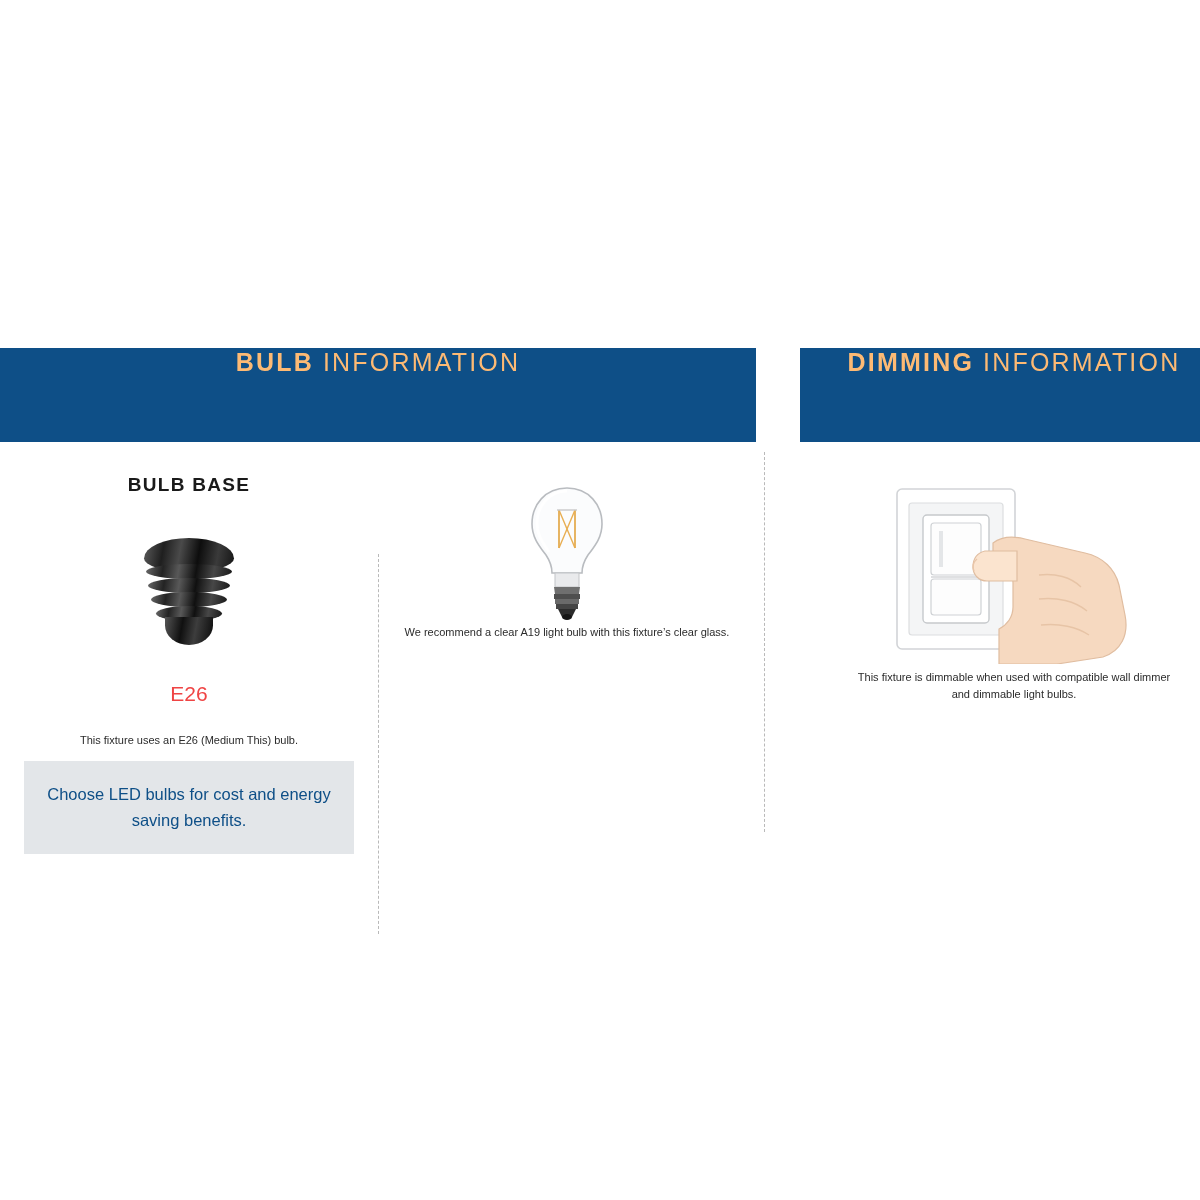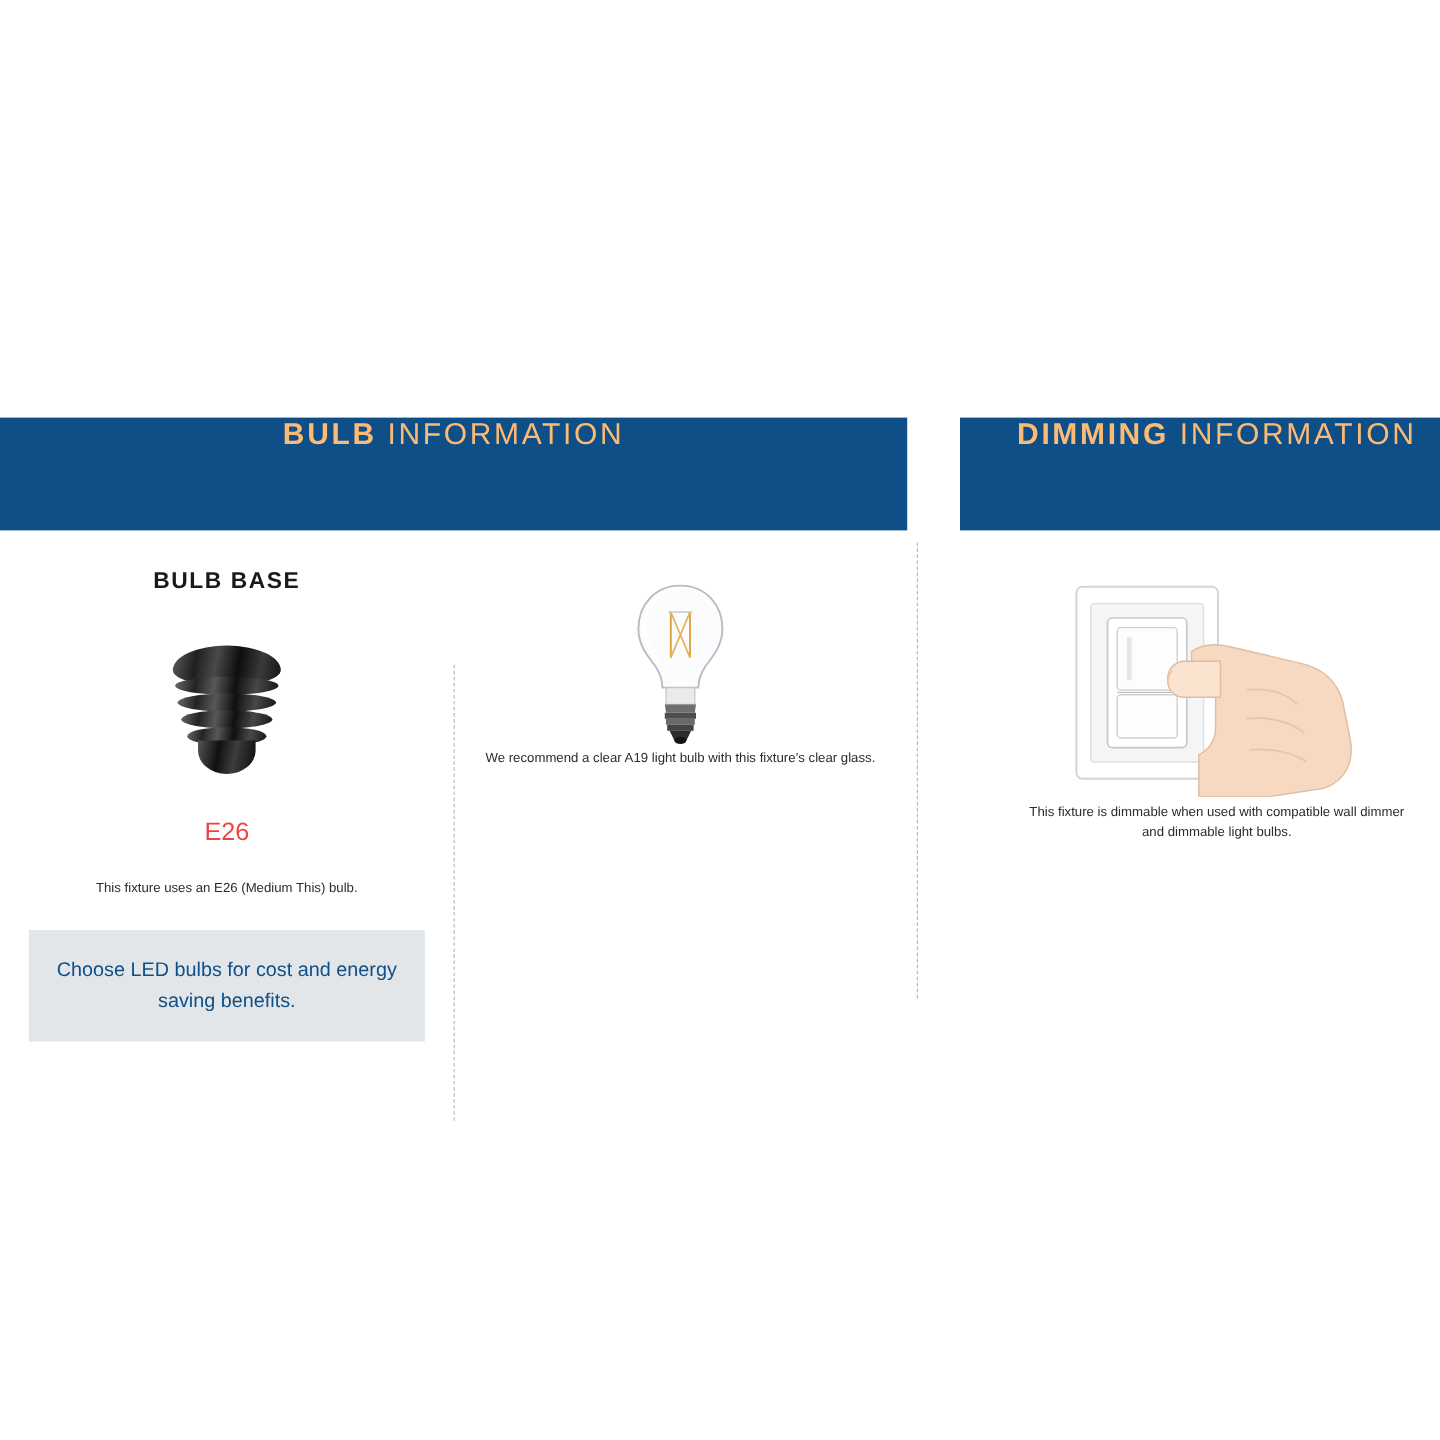--- a/index.html
+++ b/index.html
@@ -89,21 +89,21 @@
   .desc {
     font-size: 11px;
     line-height: 1.55;
     color: #2b2b2b;
     margin: 0 auto;
     max-width: 300px;
   }
   .desc-wide { max-width: 330px; }
 
   .tip {
-    margin-top: 26px;
+    margin-top: 12px;
     background: #e3e6e9;
     color: #0e4f87;
     font-size: 16.5px;
     line-height: 1.6;
     padding: 20px 14px 20px 14px;
     text-align: center;
   }
 
   
   .panel-gap-divider {

